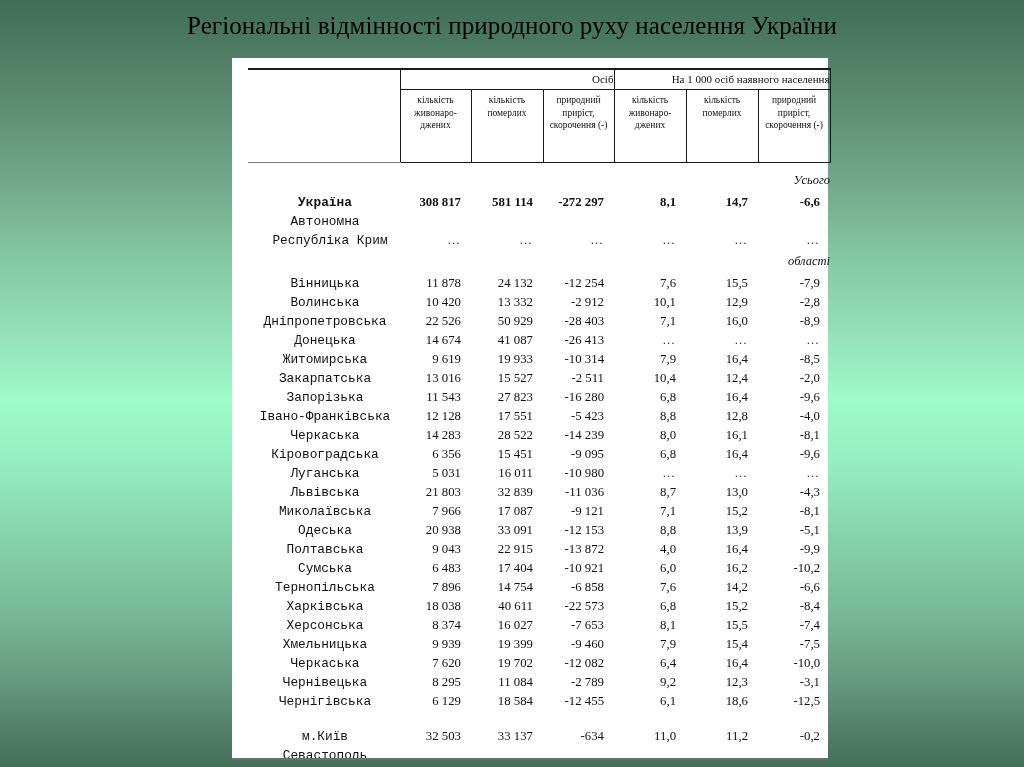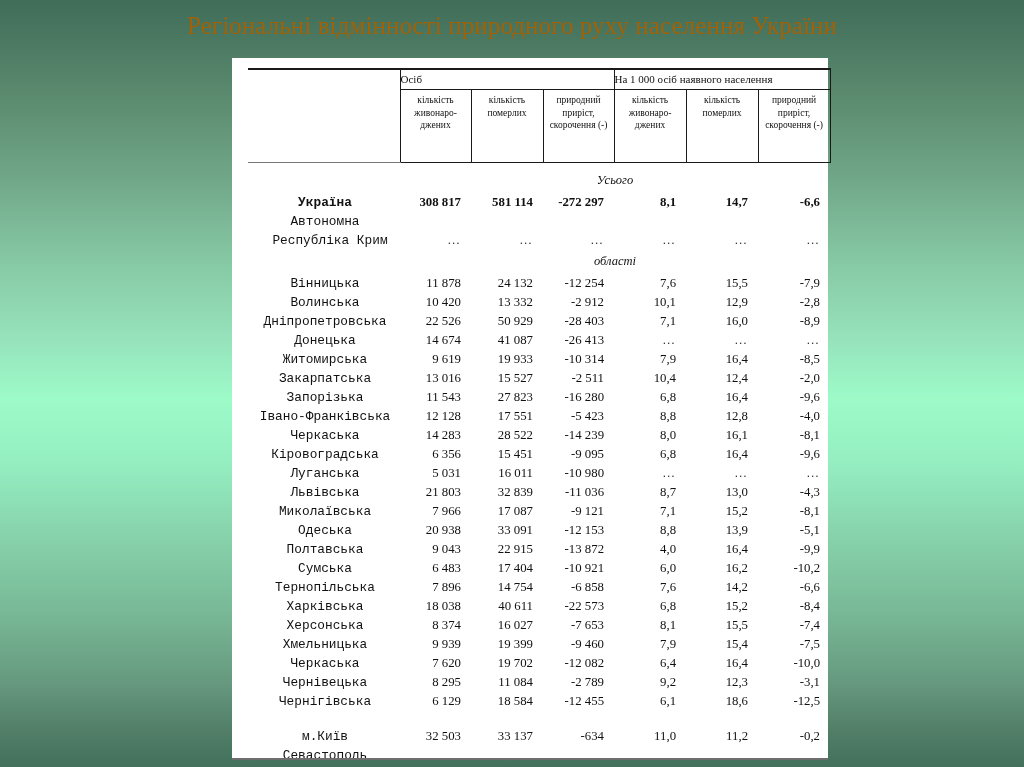--- a/index.html
+++ b/index.html
@@ -35,21 +35,21 @@
 
   
   .slide-title {
     position: absolute;
     left: 0;
     top: 12px;
     width: 1024px;
     text-align: center;
     font-size: 25px;
     font-weight: normal;
-    color: #a16207;
+    color: #000000;
     letter-spacing: 0.1px;
     white-space: nowrap;
   }
 
   
   .table-panel {
     position: absolute;
     left: 232px;
     top: 58px;
     width: 596px;
@@ -79,21 +79,21 @@
   .tbl td, .tbl th {
     padding: 0;
     vertical-align: top;
     font-weight: normal;
   }
 
   
   .hdr-top td {
     border-top: 2px solid #1a1a1a;
     border-bottom: 1.5px solid #1a1a1a;
-    text-align: left;
+    text-align: right;
     font-size: 11px;
     height: 19px;
     line-height: 19px;
     vertical-align: middle;
   }
   .hdr-top td.blank {
     border-bottom: none;
   }
   .vl { border-left: 1.6px solid #1a1a1a; }
   .vr { border-right: 1.6px solid #1a1a1a; }
@@ -108,21 +108,21 @@
     vertical-align: top;
   }
   .hdr-sub td.blank {
     border-bottom: 1.2px solid #777;
   }
   .hdr-bold { font-weight: bold; margin-left: 45px; }
 
   
   .grp-label td {
     font-style: italic;
-    text-align: center;
+    text-align: right;
     font-size: 12.5px;
     height: 20px;
     padding-top: 4px;
   }
   .grp-label td.name { text-align: left; }
 
   .r td {
     height: 19px;
     line-height: 19px;
     font-size: 12.8px;

